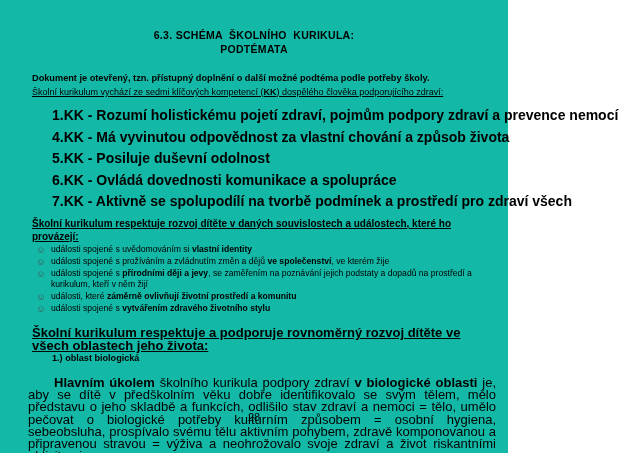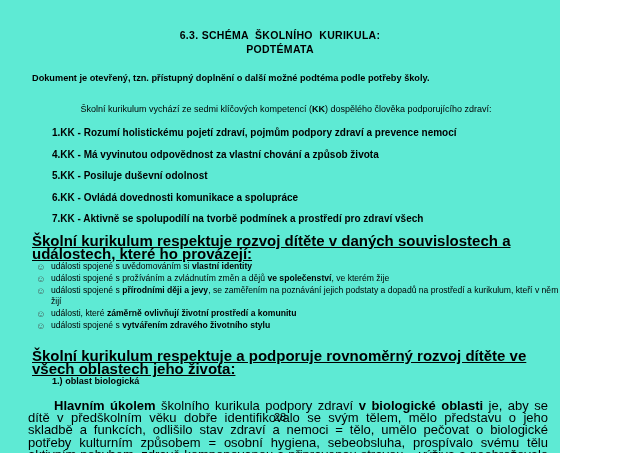--- a/index.html
+++ b/index.html
@@ -9,23 +9,23 @@
   }
   body {
     width: 640px;
     height: 453px;
     font-family: "Liberation Sans", sans-serif;
     color: #000000;
     overflow: hidden;
   }
   .page {
     position: relative;
-    width: 560px;
+    width: 508px;
     height: 453px;
-    background: #5eead4;
+    background: #14b8a6;
     box-sizing: border-box;
   }
 
   
   .title-block {
     text-align: center;
     padding-top: 28px;
   }
   .title-line {
     font-size: 10.5px;
@@ -42,41 +42,41 @@
     padding-right: 20px;
   }
   .intro-bold {
     font-size: 9.2px;
     font-weight: bold;
     line-height: 13px;
   }
   .intro-underline {
     font-size: 9px;
     line-height: 13px;
-    margin-top: 18px;
-    text-align: center;
+    text-decoration: underline;
+    margin-top: 1px;
   }
   .intro-underline b { font-weight: bold; }
 
   
   .kk-list {
     margin-top: 10px;
     padding-left: 52px;
   }
   .kk-item {
-    font-size: 10px;
+    font-size: 14px;
     font-weight: bold;
     line-height: 13px;
     margin-bottom: 8.5px;
     white-space: nowrap;
   }
 
   
   .section-heading {
-    font-size: 15px;
+    font-size: 10px;
     font-weight: bold;
     text-decoration: underline;
     line-height: 13px;
     padding-left: 32px;
     padding-right: 20px;
   }
   .smiley-block {
     margin-top: 1px;
     padding-left: 36px;
   }
@@ -93,22 +93,22 @@
     font-size: 9.5px;
     line-height: 11.6px;
     text-align: left;
     color: #444;
   }
   .smiley-text { flex: 1 1 auto; }
   .smiley-text b { font-weight: bold; }
 
   
   .heading2 {
-    margin-top: 17px;
-    font-size: 15px;
+    margin-top: 11px;
+    font-size: 13px;
     font-weight: bold;
     text-decoration: underline;
     line-height: 13px;
     padding-left: 32px;
     padding-right: 20px;
   }
   .area-item {
     margin-top: 0;
     padding-left: 52px;
     font-size: 9.1px;

